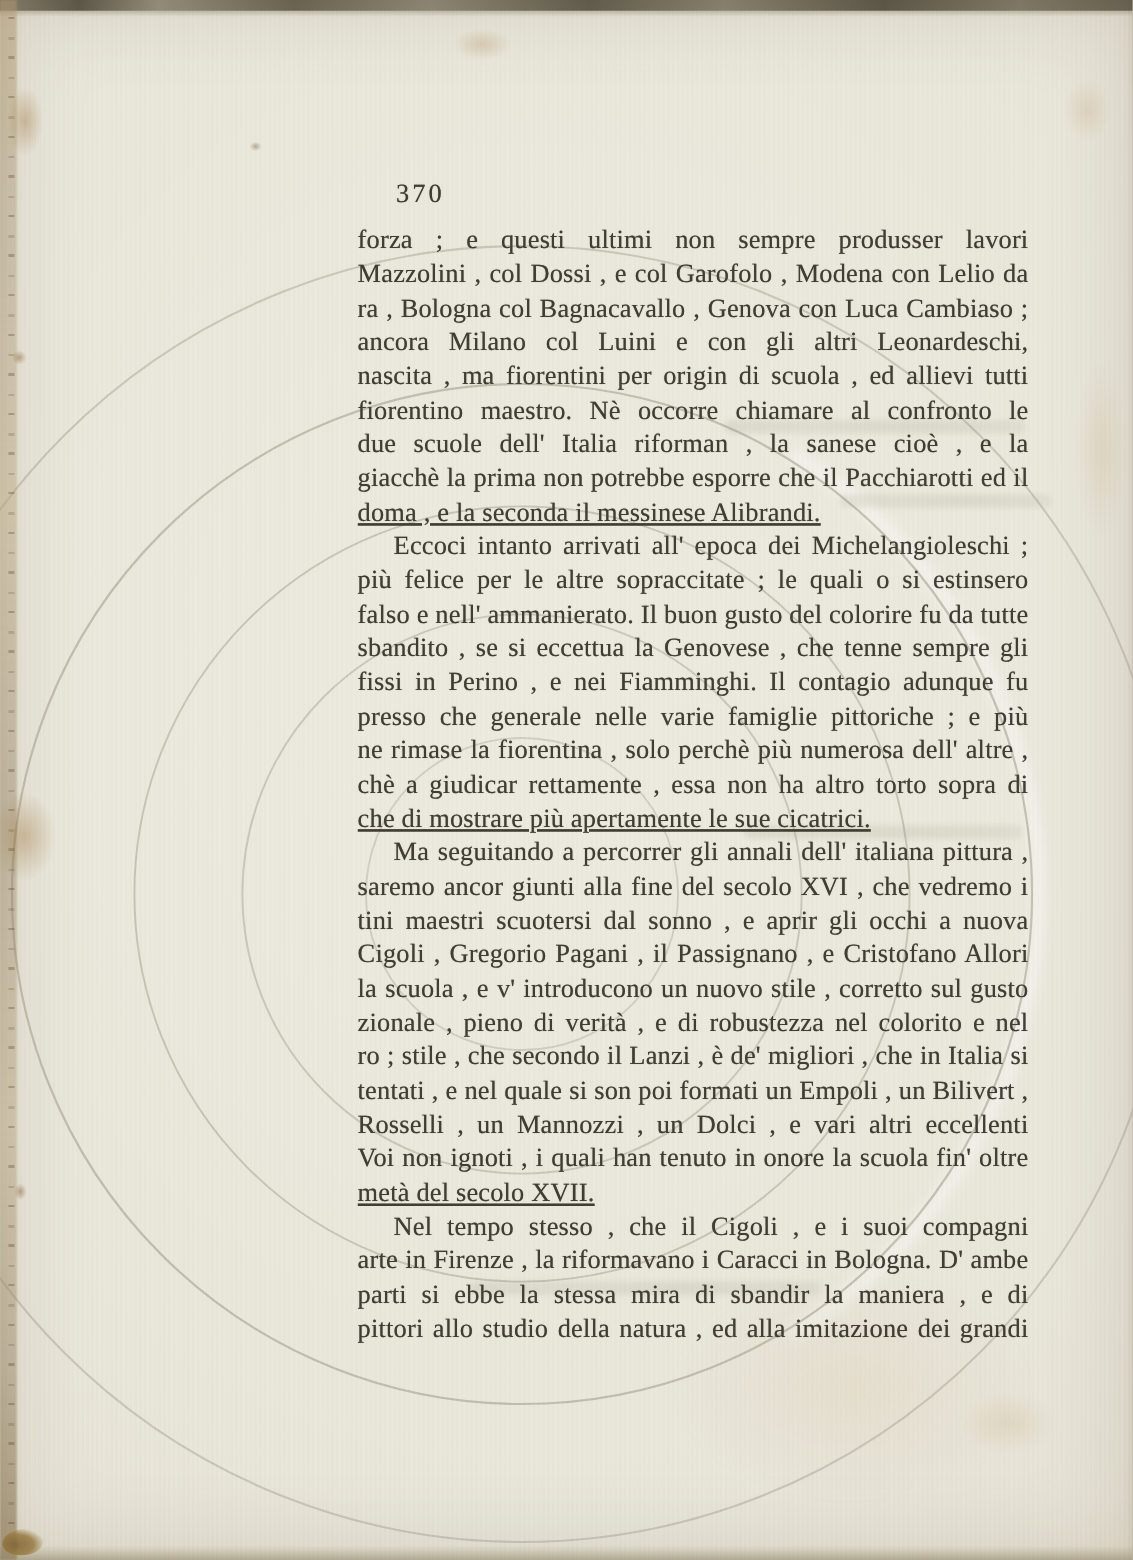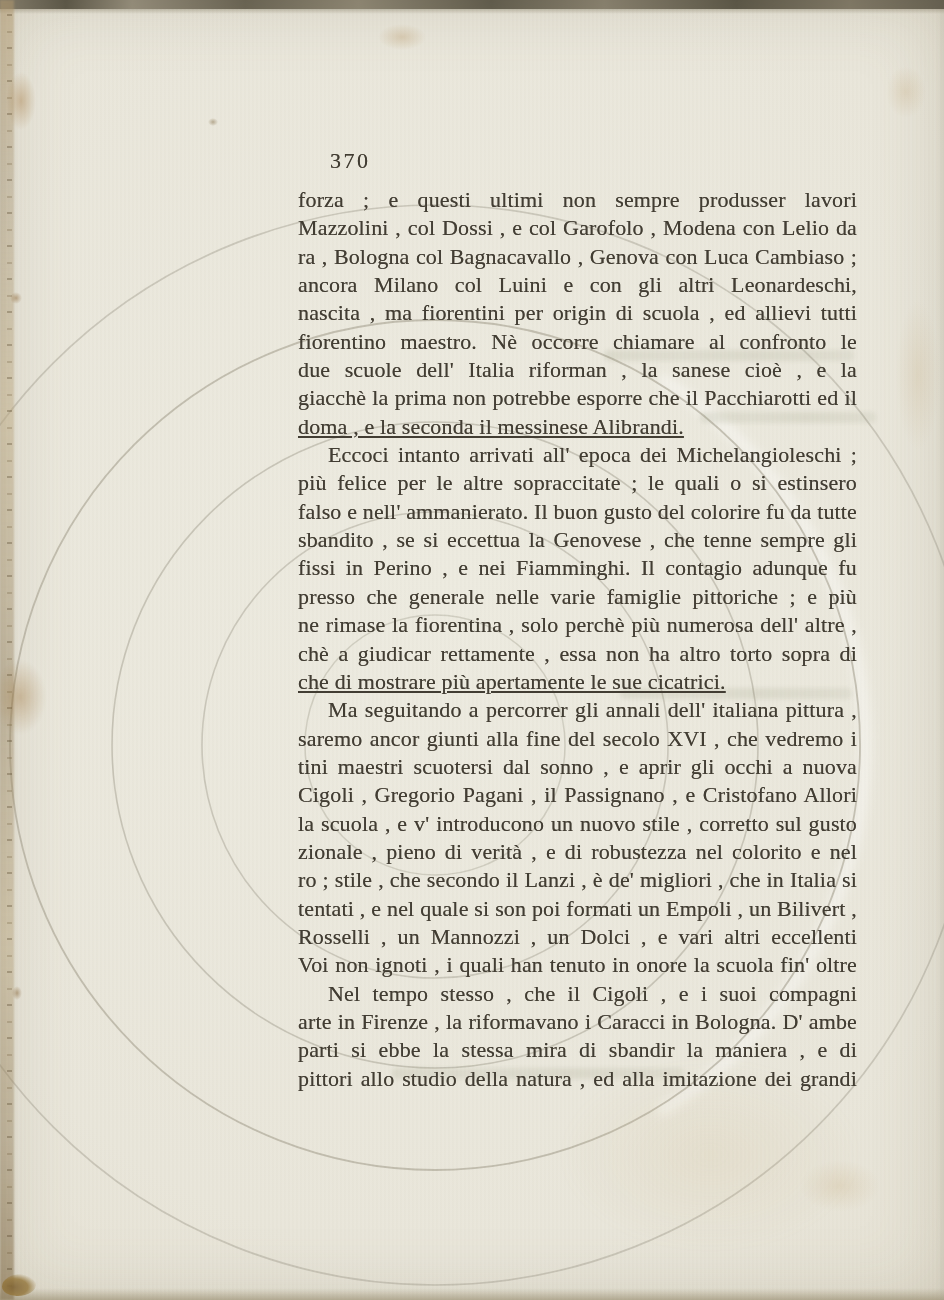--- a/index.html
+++ b/index.html
@@ -130,20 +130,21 @@
         <div class="line fit indent">Ma seguitando a percorrer gli annali dell' italiana pittura , non</div>
         <div class="line fit">saremo ancor giunti alla fine del secolo XVI , che vedremo i fioren-</div>
         <div class="line fit">tini maestri scuotersi dal sonno , e aprir gli occhi a nuova luce. Il</div>
         <div class="line fit">Cigoli , Gregorio Pagani , il Passignano , e Cristofano Allori riforman</div>
         <div class="line fit">la scuola , e v' introducono un nuovo stile , corretto sul gusto na-</div>
         <div class="line fit">zionale , pieno di verità , e di robustezza nel colorito e nel chiaroscu-</div>
         <div class="line fit">ro ; stile , che secondo il Lanzi , è de' migliori , che in Italia si sian</div>
         <div class="line fit">tentati , e nel quale si son poi formati un Empoli , un Bilivert , un</div>
         <div class="line fit">Rosselli , un Mannozzi , un Dolci , e vari altri eccellenti coloritori a</div>
         <div class="line fit">Voi non ignoti , i quali han tenuto in onore la scuola fin' oltre alla</div>
+        <div class="line fit endline">metà del secolo XVII.</div>
       </div>
       <div class="paragraph">
         <div class="line fit indent">Nel tempo stesso , che il Cigoli , e i suoi compagni riformavan l'</div>
         <div class="line fit">arte in Firenze , la riformavano i Caracci in Bologna. D' ambe le</div>
         <div class="line fit">parti si ebbe la stessa mira di sbandir la maniera , e di richiamare i</div>
         <div class="line fit">pittori allo studio della natura , ed alla imitazione dei grandi esem-</div>
       </div>
     </div>
 
 </div>

